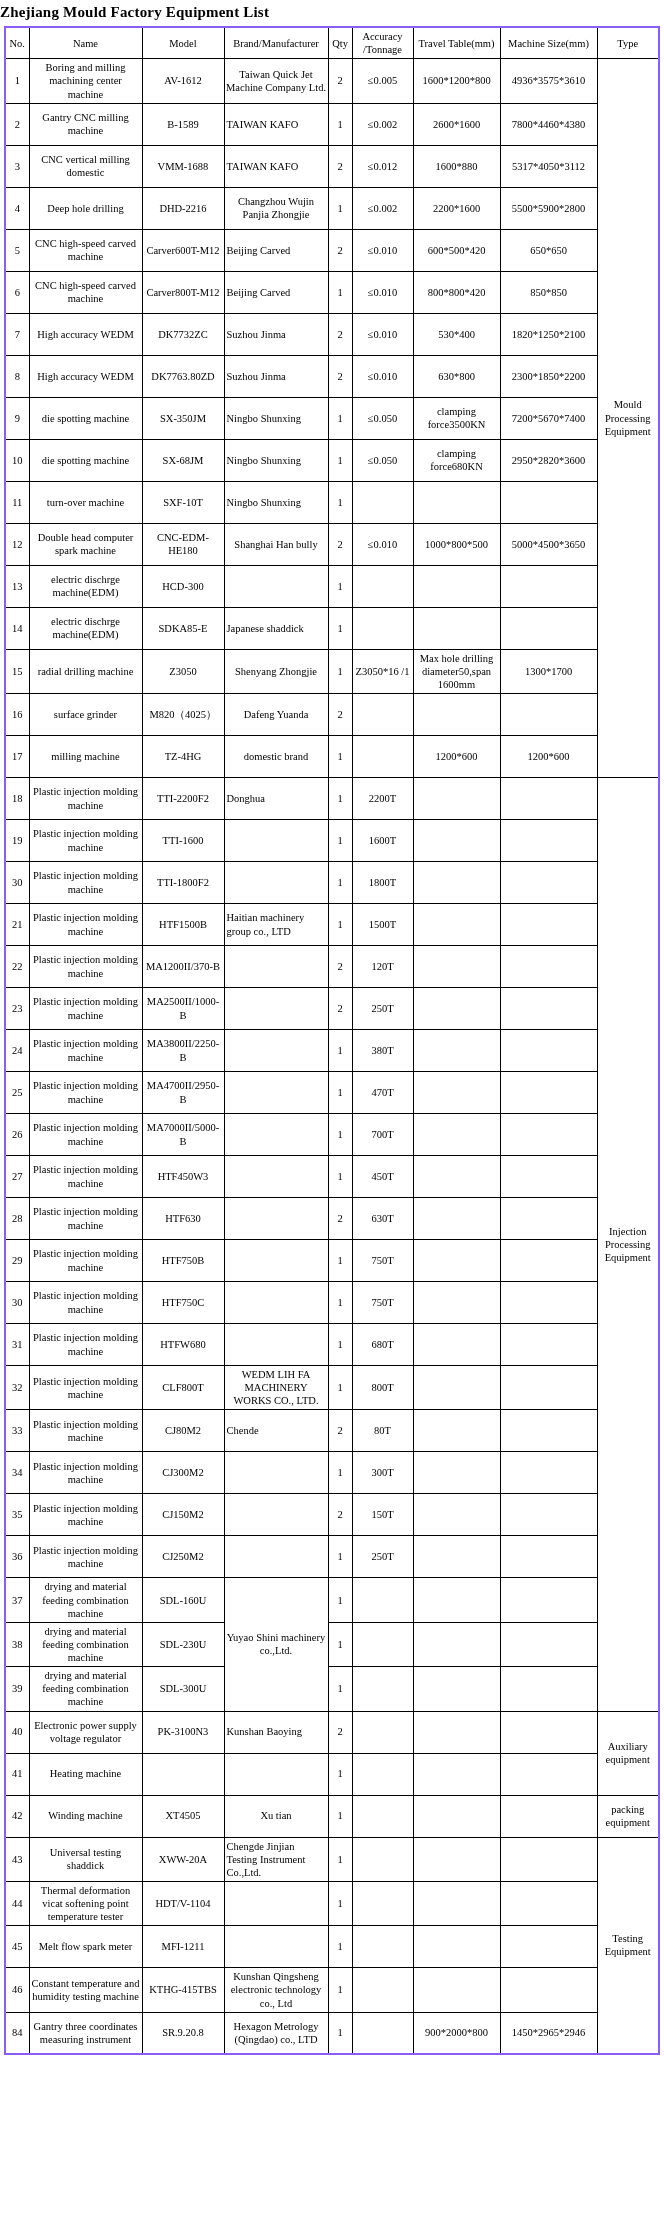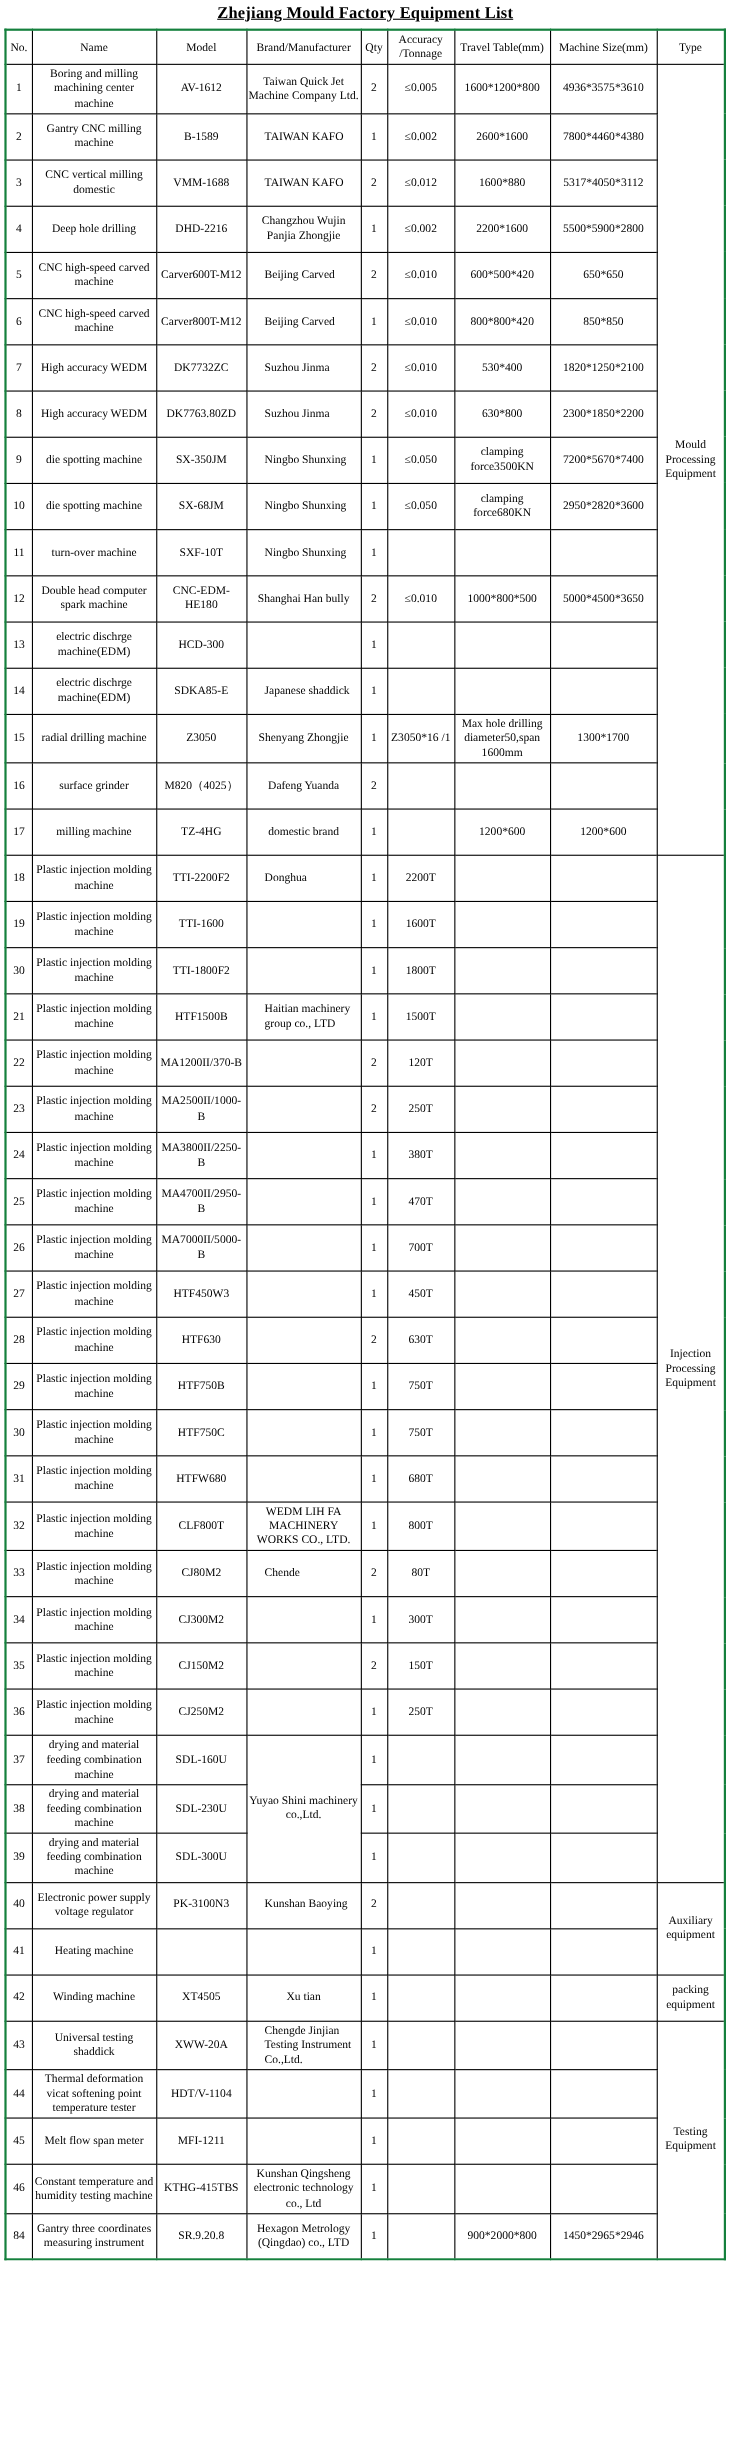--- a/index.html
+++ b/index.html
@@ -7,49 +7,48 @@
     padding: 0;
     background: #ffffff;
     width: 664px;
     color: #000000;
     font-family: "Liberation Serif", serif;
   }
   .page {
     width: 664px;
   }
   .title {
-    text-align: center;
+    text-align: left;
     font-weight: bold;
     font-size: 15px;
     padding: 4px 0 5px 0;
     letter-spacing: 0.2px;
-    text-decoration: underline;
   }
   table.equip {
     border-collapse: collapse;
     table-layout: fixed;
     margin-left: 4px;
     width: 654px;
-    border: 2px solid #15803d;
+    border: 2px solid #8b5cf6;
   }
   table.equip th,
   table.equip td {
     border: 1px solid #000;
     font-size: 10.5px;
     font-weight: normal;
     line-height: 1.25;
     text-align: center;
     vertical-align: middle;
     padding: 2px 1px;
     overflow-wrap: break-word;
     word-wrap: break-word;
   }
   table.equip thead tr { height: 24px; }
   table.equip tbody tr { height: 42px; }
-  table.equip td.left { text-align: left; padding-left: 16px; }
+  table.equip td.left { text-align: left; padding-left: 2px; }
   
   col.c-no      { width: 24px;  }
   col.c-name    { width: 113px; }
   col.c-model   { width: 82px;  }
   col.c-brand   { width: 104px; }
   col.c-qty     { width: 24px;  }
   col.c-acc     { width: 61px;  }
   col.c-travel  { width: 87px;  }
   col.c-size    { width: 97px;  }
   col.c-type    { width: 62px;  }
@@ -523,21 +522,21 @@
           <td>Thermal deformation vicat softening point temperature tester</td>
           <td>HDT/V-1104</td>
           <td></td>
           <td>1</td>
           <td></td>
           <td></td>
           <td></td>
         </tr>
         <tr>
           <td>45</td>
-          <td>Melt flow span meter</td>
+          <td>Melt flow spark meter</td>
           <td>MFI-1211</td>
           <td></td>
           <td>1</td>
           <td></td>
           <td></td>
           <td></td>
         </tr>
         <tr>
           <td>46</td>
           <td>Constant temperature and humidity testing machine</td>

